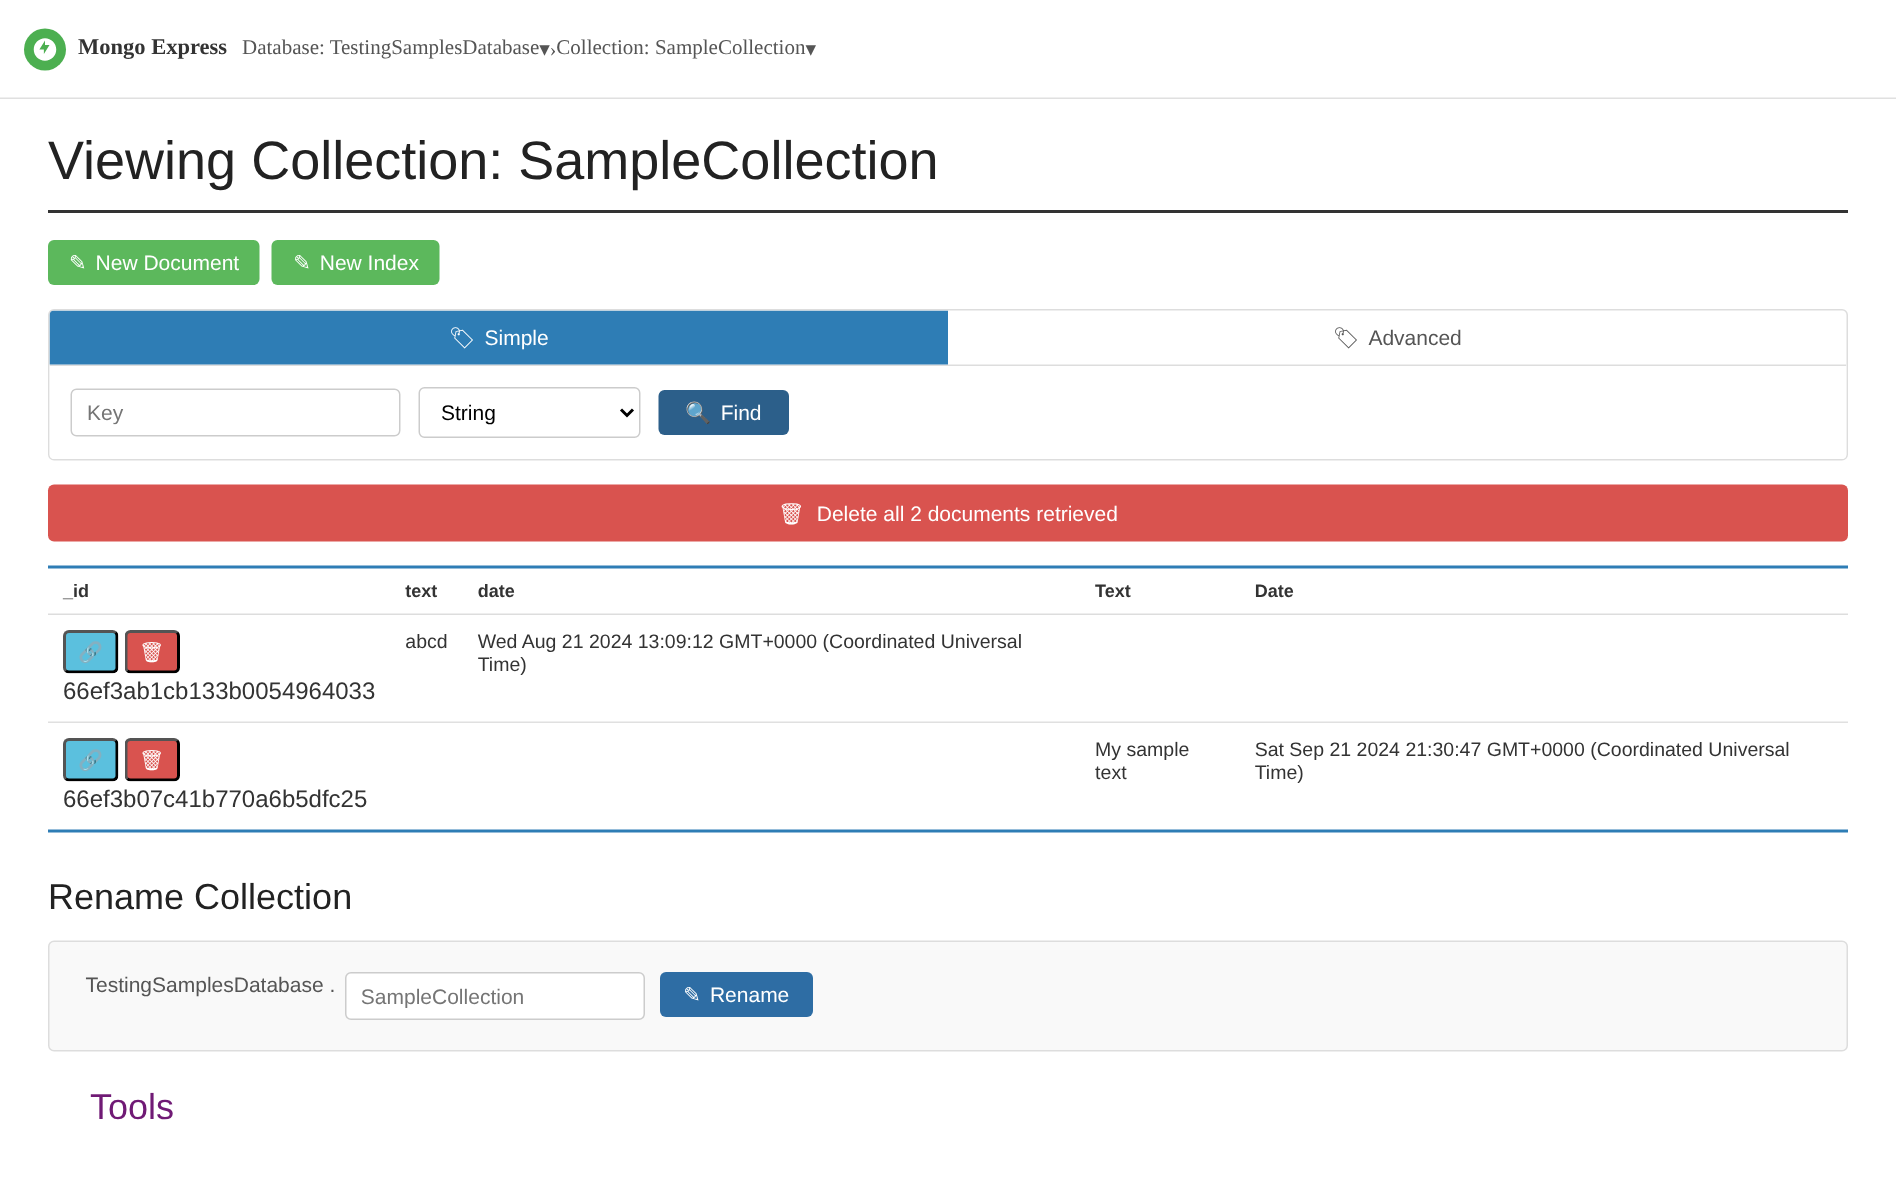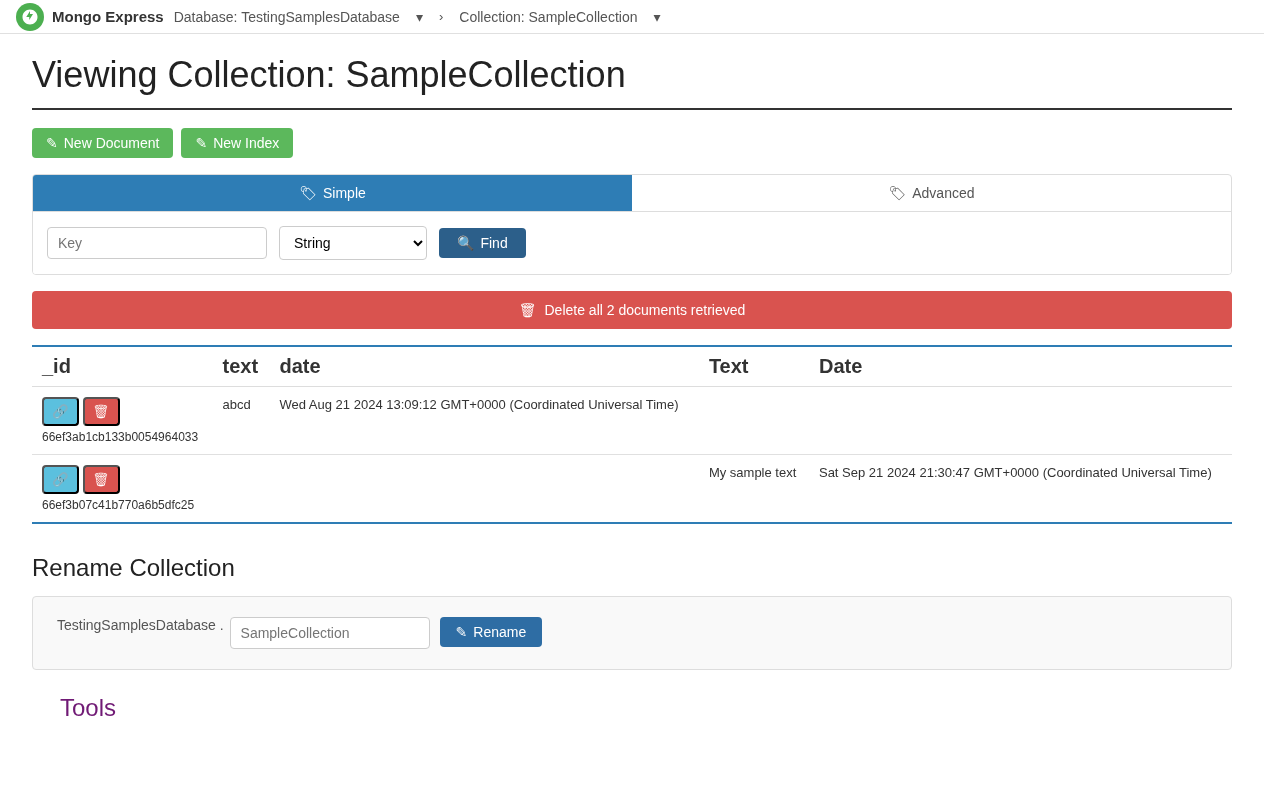--- a/index.html
+++ b/index.html
@@ -3,24 +3,25 @@
   <meta charset="utf-8">
   <style>
     * { box-sizing: border-box; margin: 0; padding: 0; }
     body { font-family: "Helvetica Neue", Arial, sans-serif; font-size: 14px; background: #fff; color: #333; }
 
     
     .navbar {
       background: #fff;
       border-bottom: 1px solid #e0e0e0;
       padding: 0 16px;
-      height: 34px;
+      height: 66px;
       display: flex;
       align-items: center;
       gap: 10px;
+      font-family: Liberation Serif, serif;
     }
     .navbar-brand {
       display: flex;
       align-items: center;
       gap: 8px;
       font-weight: 600;
       font-size: 15px;
       color: #333;
     }
     .mongo-logo {
@@ -31,21 +32,21 @@
       display: flex;
       align-items: center;
       justify-content: center;
       color: white;
       font-size: 12px;
       font-weight: bold;
     }
     .breadcrumb-nav {
       display: flex;
       align-items: center;
-      gap: 16px;
+      gap: 0;
       font-size: 14px;
       color: #555;
     }
     .breadcrumb-link {
       color: #555;
       text-decoration: none;
       cursor: pointer;
     }
     .breadcrumb-chevron { color: #555; font-size: 13px; }
     .breadcrumb-dropdown {
@@ -151,32 +152,32 @@
     .documents-table {
       width: 100%;
       border-collapse: collapse;
       border-top: 2px solid #2e7db5;
       margin-bottom: 30px;
     }
     .documents-table th {
       padding: 8px 10px;
       text-align: left;
       font-weight: 600;
-      font-size: 20px;
+      font-size: 12px;
       background: #fff;
       border-bottom: 1px solid #ddd;
       color: #333;
     }
     .documents-table td {
       padding: 10px 10px;
       vertical-align: top;
       border-bottom: 1px solid #e0e0e0;
       font-size: 13px;
     }
-    .doc-row-id { font-size: 12px; color: #333; }
+    .doc-row-id { font-size: 16px; color: #333; }
     .doc-actions { display: flex; gap: 4px; margin-bottom: 4px; }
 
     
     .documents-table tr:last-child td { border-bottom: 2px solid #2e7db5; }
 
     
     .section-title { font-size: 24px; font-weight: 400; margin-bottom: 14px; color: #222; }
     .rename-box {
       border: 1px solid #ddd;
       border-radius: 4px;

